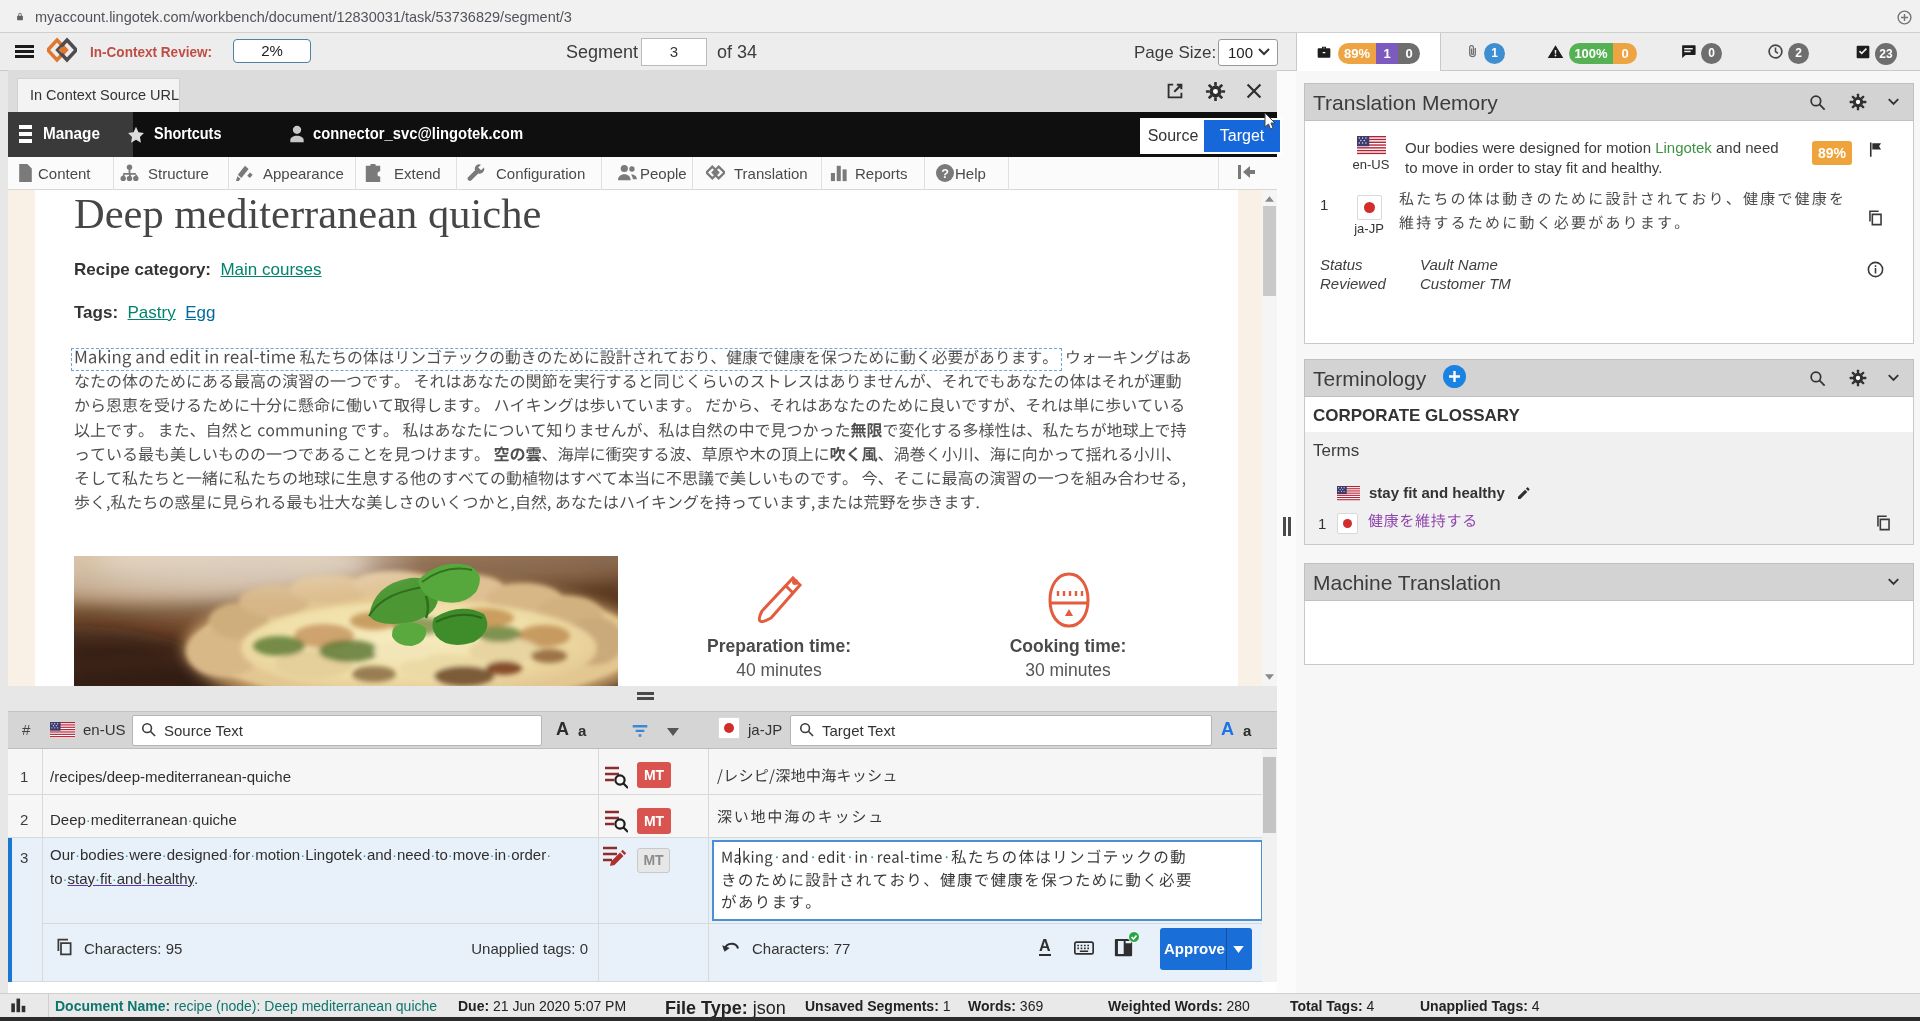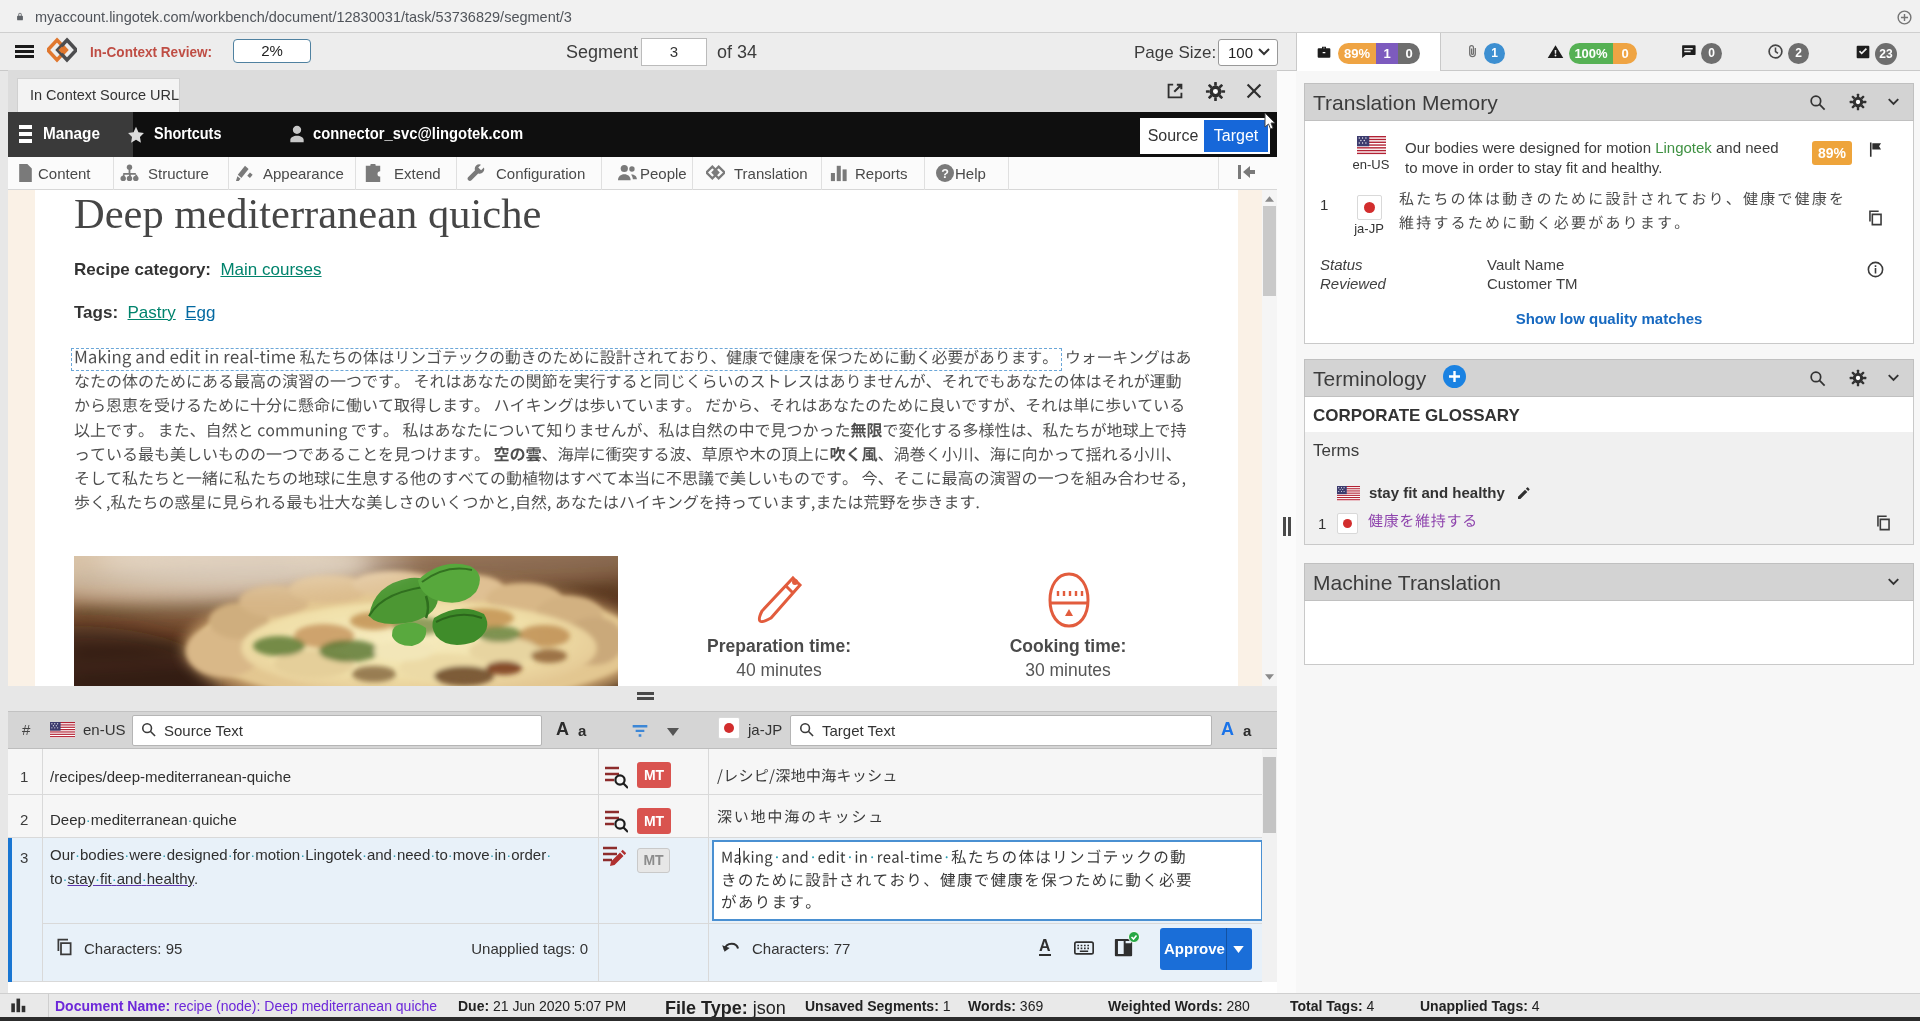--- a/index.html
+++ b/index.html
@@ -174,26 +174,25 @@
           <use href="#r308a" transform="translate(223.6 14.2) scale(0.01500 -0.01500)"></use>
           <use href="#r307e" transform="translate(240.8 14.2) scale(0.01500 -0.01500)"></use>
           <use href="#r3059" transform="translate(258.0 14.2) scale(0.01500 -0.01500)"></use>
           <use href="#r3002" transform="translate(275.2 14.2) scale(0.01500 -0.01500)"></use>
         </g>
       </svg></div>
     <svg style="position:absolute;left:1866px;top:208px" width="19" height="19" viewBox="0 0 24 24">
       <path fill="none" stroke="#3a3a3a" stroke-width="2" d="M8 7h11v13H8zM5 16V3h11" transform="translate(0,1)"></path>
     </svg>
     <div class="ab" style="left:1320px;top:255px;font-size:15px;font-style:italic;color:#3f3f3f;line-height:19px">Status<br>Reviewed</div>
-    <div class="ab" style="left:1487px;top:255px;font-size:15px;color:#3f3f3f;line-height:19px">Vault Name<br>Customer TM</div>
+    <div class="ab" style="left:1420px;top:255px;font-size:15px;font-style:italic;color:#3f3f3f;line-height:19px">Vault Name<br>Customer TM</div>
     <svg style="position:absolute;left:1866px;top:260px" width="19" height="19" viewBox="0 0 24 24">
       <circle cx="12" cy="12" r="9" fill="none" stroke="#3a3a3a" stroke-width="2"></circle>
       <path fill="#3a3a3a" d="M11 10h2v7h-2zm0-3.5h2v2.2h-2z"></path>
     </svg>
-    <div class="ab" style="left:1304px;top:310px;width:610px;text-align:center;font-size:15px;font-weight:bold;color:#1769c0">Show low quality matches</div>
     <div class="ab" style="left:1304px;top:359px;width:610px;height:38px;background:#d3d3d3;border:1px solid #c0c0c0;"></div>
     <div class="ab" style="left:1313px;top:367px;font-size:21px;color:#3c3c3c">Terminology</div>
     <div class="ab" style="left:1443px;top:365px;width:23px;height:23px;border-radius:50%;background:#1a82e2"></div>
     <svg class="ab" style="left:1443px;top:365px" width="23" height="23" viewBox="0 0 23 23">
       <path stroke="#fff" stroke-width="2.4" d="M11.5 6v11M6 11.5h11"></path>
     </svg>
     <svg style="position:absolute;left:1808px;top:369px" width="19" height="19" viewBox="0 0 24 24">
       <circle cx="10" cy="10" r="6" fill="none" stroke="#333" stroke-width="2.2"></circle>
       <path stroke="#333" stroke-width="2.2" d="M14.5 14.5L21 21"></path>
     </svg>
@@ -1024,21 +1023,21 @@
 <path d="M21 2 C33 2 40 14 40 28 C40 44 32 54 21 54 C10 54 2 44 2 28 C2 14 9 2 21 2 Z"></path>
 <path d="M3 31 H39"></path>
 <path d="M10 24 v-5 M16 24 v-5 M22 24 v-5 M28 24 v-5 M34 24 v-5" stroke-width="2.4"></path>
 <path d="M21 37 l4 7 h-8 z" fill="#e25c3d" stroke="none"></path>
 </g>
     </svg>
     <div class="ab" style="left:968px;top:636px;width:200px;text-align:center;font-size:17.5px;font-weight:bold;color:#4a4a4a">Cooking time:</div>
     <div class="ab" style="left:968px;top:660px;width:200px;text-align:center;font-size:17.5px;color:#555">30 minutes</div>
     <div class="ab" style="left:1142px;top:120px;height:32px;display:flex;box-shadow:0 0 0 2px #fff">
       <div style="width:62px;background:#fff;color:#333;font-size:16px;text-align:center;line-height:32px">Source</div>
-      <div style="width:64px;background:#1667d9;color:#fff;font-size:16px;text-align:center;line-height:32px">Target</div>
+      <div style="width:76px;background:#1667d9;color:#fff;font-size:16px;text-align:center;line-height:32px">Target</div>
     </div>
     <svg class="ab" style="left:1264px;top:112px" width="12" height="18" viewBox="0 0 12 18">
       <path fill="#fff" stroke="#444" d="M1 1v14l3.5-3 2 5 2.5-1-2-5H11z"></path>
     </svg>
     <div class="ab" style="left:637px;top:692px;width:17px;height:2.6px;background:#4a4a4a"></div>
     <div class="ab" style="left:637px;top:697px;width:17px;height:2.6px;background:#4a4a4a"></div>
     <div class="ab" style="left:8px;top:711px;width:1269px;height:38px;background:#d5d5d5;border-top:1px solid #c2c2c2;border-bottom:1px solid #bdbdbd"></div>
     <div class="ab" style="left:22px;top:721px;font-size:15px;color:#444">#</div>
     <svg style="position:absolute;left:50px;top:722px" width="25" height="16" viewBox="0 0 26 13.65" preserveAspectRatio="none">
       <rect width="26" height="13.65" fill="#fff"></rect>
@@ -1300,21 +1299,21 @@
     <div class="ab" style="left:1263px;top:757px;width:13px;height:76px;background:#c4c4c4"></div>
     <div class="ab" style="left:0;top:993px;width:1920px;height:24px;background:#e9e9e9;border-top:1px solid #cfcfcf"></div>
     <svg class="ab" style="left:10px;top:997px" width="17" height="16" viewBox="0 0 20 20">
       <g fill="#2f2f2f">
         <rect x="1" y="8" width="4.5" height="11"></rect>
         <rect x="7.5" y="2" width="4.5" height="17"></rect>
         <rect x="14" y="11" width="4.5" height="8"></rect>
       </g>
     </svg>
     <div class="ab" style="left:48px;top:993px;width:1px;height:24px;background:#cfcfcf"></div>
-    <div class="ab" style="left:55px;top:998px;font-size:14px;color:#6d28d9"><b>Document Name:</b> recipe (node): Deep mediterranean quiche</div>
+    <div class="ab" style="left:55px;top:998px;font-size:14px;color:#0f766e"><b>Document Name:</b> recipe (node): Deep mediterranean quiche</div>
     <div class="ab" style="left:458px;top:998px;font-size:14px;color:#222"><b>Due:</b> 21 Jun 2020 5:07 PM</div>
     <div class="ab" style="left:665px;top:998px;font-size:18px;color:#222"><b>File Type:</b> json</div>
     <div class="ab" style="left:805px;top:998px;font-size:14px;color:#222"><b>Unsaved Segments:</b> 1</div>
     <div class="ab" style="left:968px;top:998px;font-size:14px;color:#222"><b>Words:</b> 369</div>
     <div class="ab" style="left:1108px;top:998px;font-size:14px;color:#222"><b>Weighted Words:</b> 280</div>
     <div class="ab" style="left:1290px;top:998px;font-size:14px;color:#222"><b>Total Tags:</b> 4</div>
     <div class="ab" style="left:1420px;top:998px;font-size:14px;color:#222"><b>Unapplied Tags:</b> 4</div>
     <div class="ab" style="left:0;top:1017px;width:1920px;height:4px;background:#2c2c2c"></div>
   </div>
 <svg width="0" height="0" style="position:absolute">

